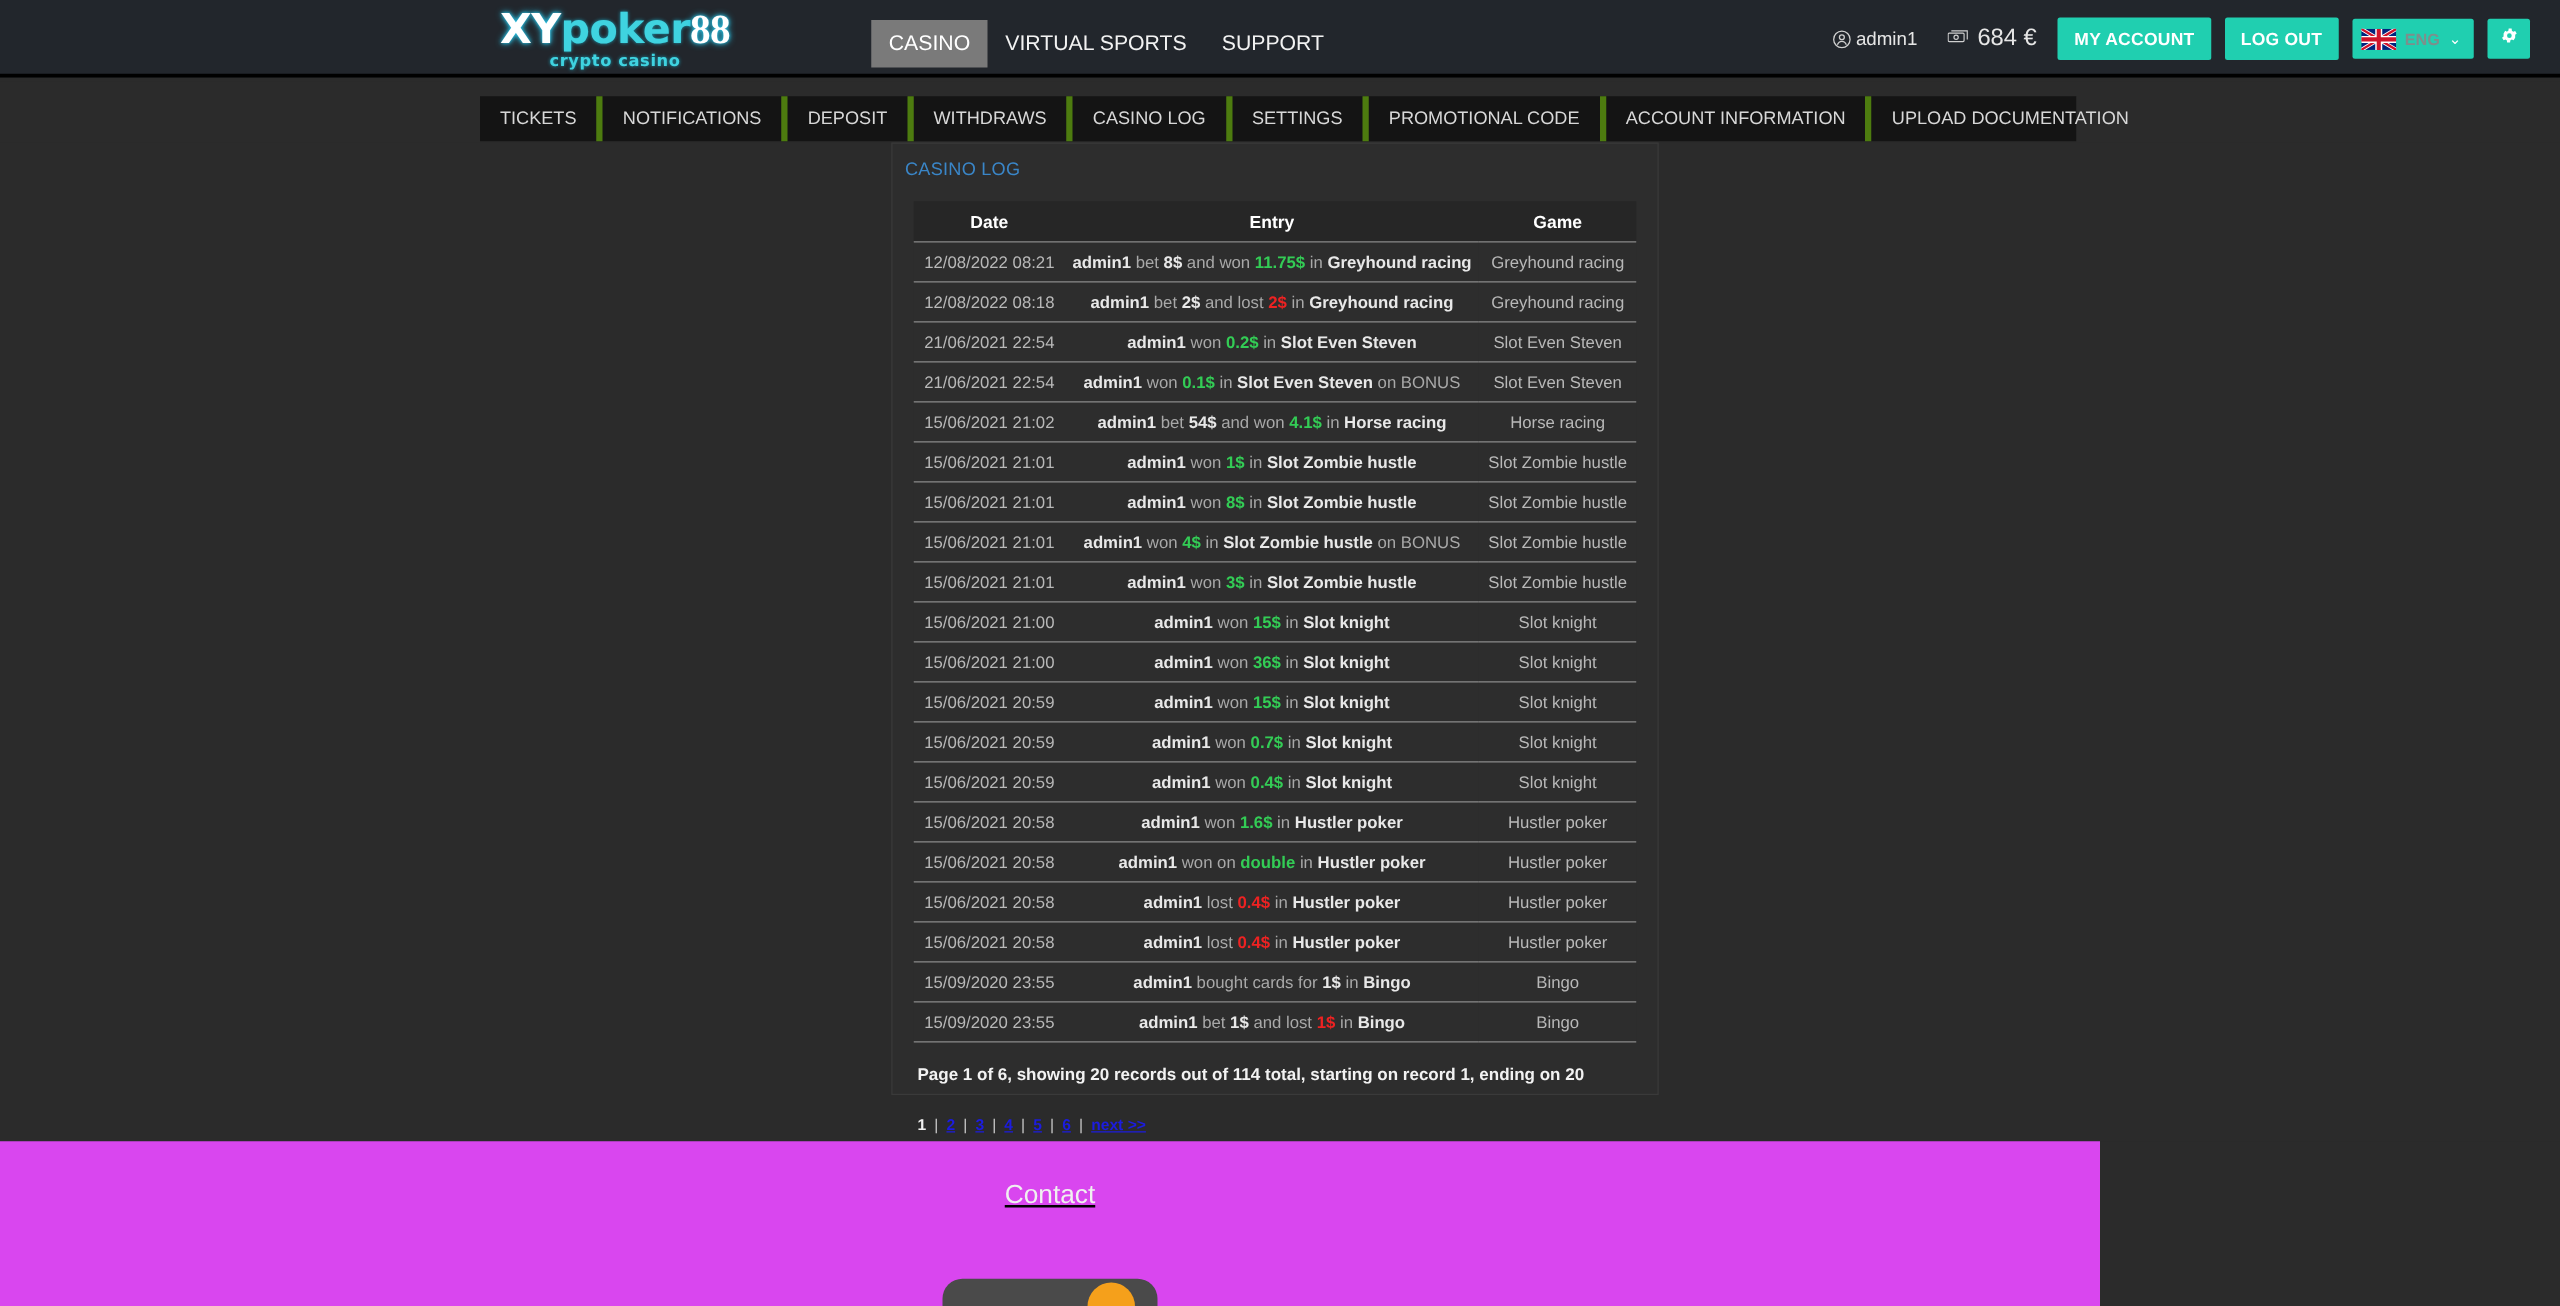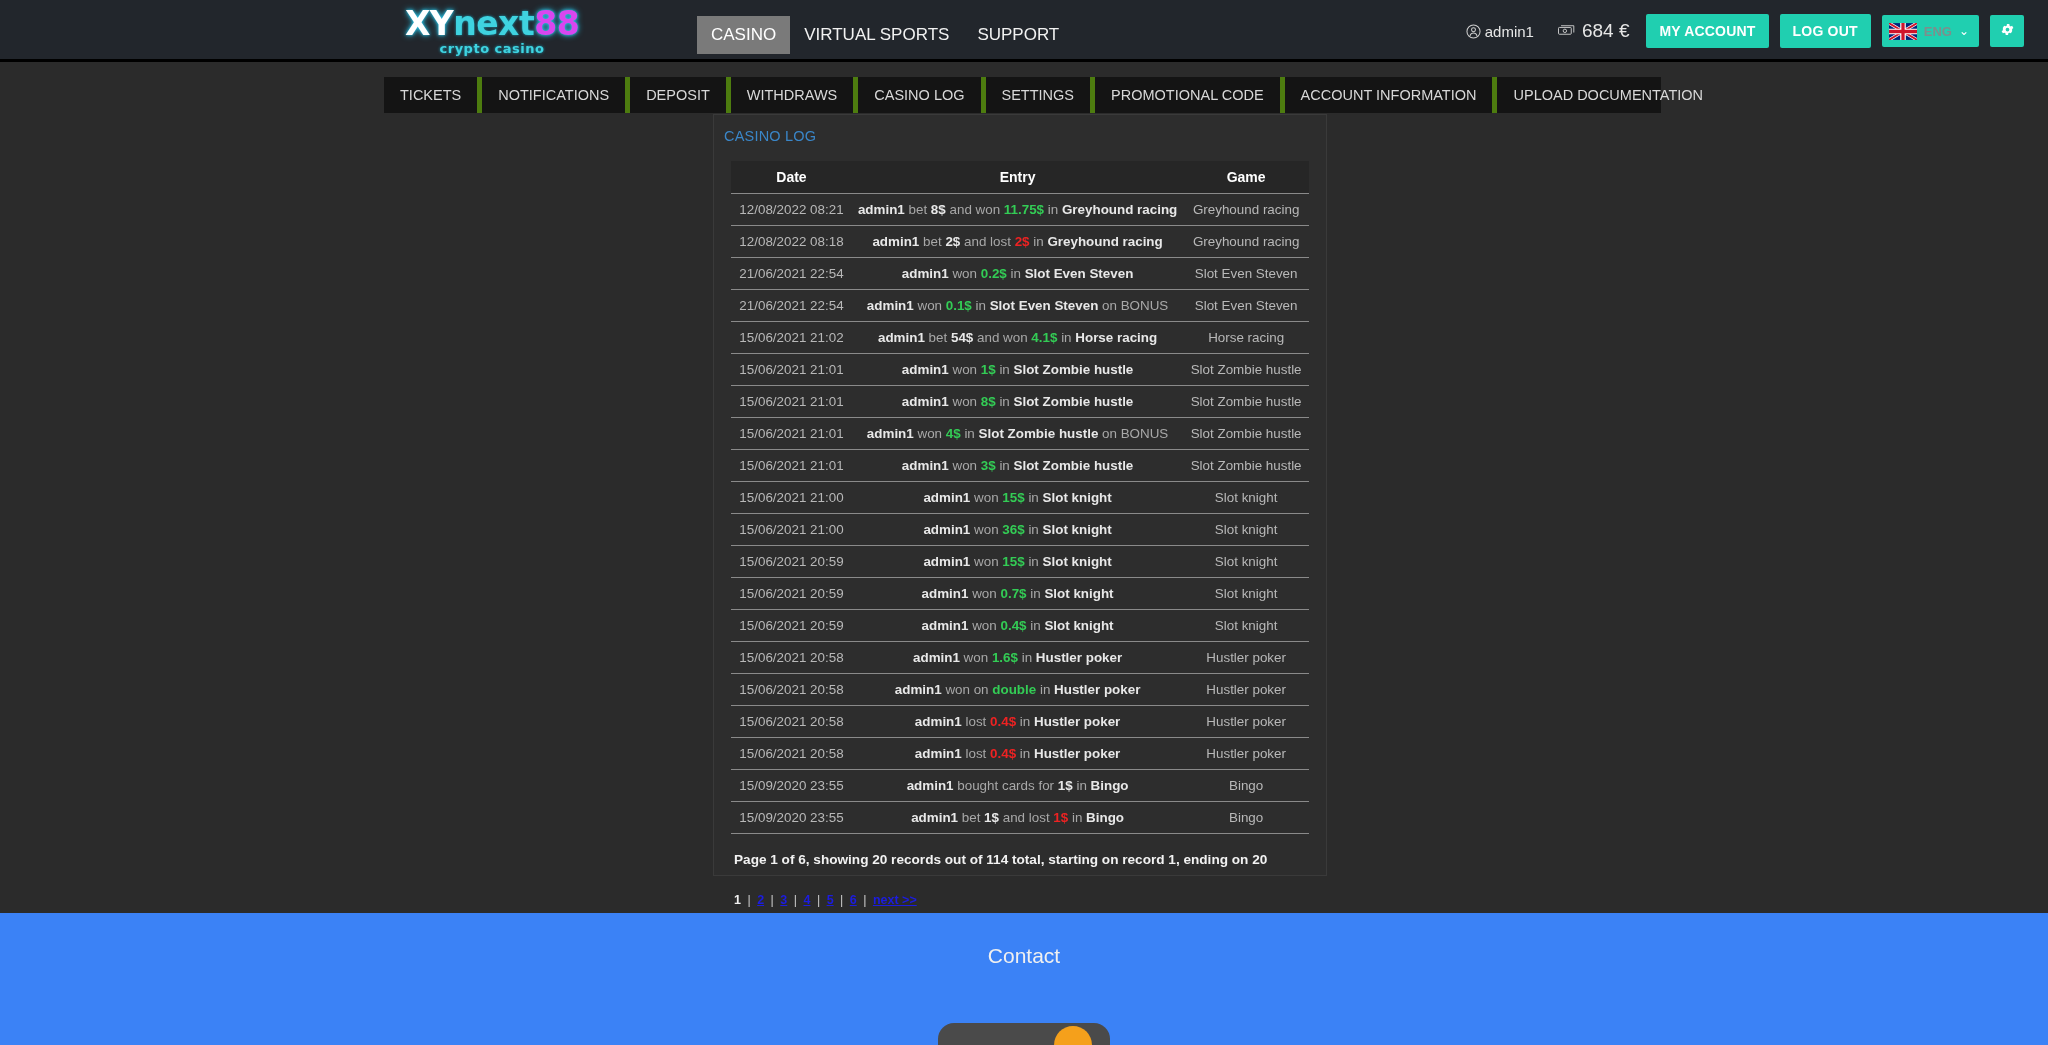--- a/index.html
+++ b/index.html
@@ -23,21 +23,21 @@
     display: flex; flex-direction: column; align-items: center; justify-content: center;
     line-height: 1;
   }
   .logo-main {
     font-size: 33px; font-weight: bold; letter-spacing: -0.5px;
     font-family: "DejaVu Sans", sans-serif;
     white-space: nowrap;
   }
   .logo-xy { color: #ffffff; text-shadow: 0 0 3px #29c5e8, 0 0 6px #29c5e8; }
   .logo-bets { color: #3fd3e0; text-shadow: 0 0 3px #1a9fb8; }
-  .logo-88 { color: #d946ef; text-shadow: 0 0 3px #29c5e8, 0 0 6px #29c5e8; }
+  .logo-88 { color: #ffffff; text-shadow: 0 0 3px #29c5e8, 0 0 6px #29c5e8; font-family: Liberation Serif, serif; }
   .logo-sub {
     font-size: 13px; font-weight: bold; color: #3fd3e0; letter-spacing: 0.5px;
     font-family: "DejaVu Sans", sans-serif;
     text-shadow: 0 0 3px #1a9fb8;
     margin-top: 2px;
   }
 
   .mainnav { position: absolute; left: 697px; top: 4px; height: 62px; display: flex; align-items: center; }
   .mainnav a {
     color: #f2f2f2; font-size: 17px; text-decoration: none;
@@ -111,39 +111,39 @@
   td.entry b { color: #e8e8e8; font-weight: bold; }
   .amt-win { color: #33cc55; font-weight: bold; }
   .amt-loss { color: #ee2222; font-weight: bold; }
   .summary { color: #f2f2f2; font-size: 13.6px; font-weight: bold; margin: 18px 0 0 20px; }
   .pager { margin: 26px 0 0 20px; font-size: 12.5px; color: #c8c8c8; }
   .pager .cur { color: #f0f0f0; font-weight: bold; }
   .pager a { color: #1c1ce0; text-decoration: underline; font-weight: bold; }
   .pager .sep { color: #c8c8c8; padding: 0 3px; }
 
   
-  .footer { position: absolute; top: 913px; left: 0; width: 2048px; height: 132px; background: #3b82f6; }
+  .footer { position: absolute; top: 913px; left: 0; width: 1680px; height: 132px; background: #d946ef; text-decoration: underline; }
   .footer-title {
     text-align: center; color: #f0f0f0; font-size: 21px; padding-top: 31px;
   }
   .footer-widget {
     position: absolute; left: 50%; transform: translateX(-50%); top: 110px;
     width: 172px; height: 44px; background: #4a4a4a; border-radius: 16px 16px 0 0;
     display: flex; align-items: center; justify-content: flex-end; padding-right: 18px;
   }
   .footer-dot { width: 38px; height: 38px; border-radius: 50%; background: #f5a01b; }
 </style>
 </head>
 <body>
 
 <div class="topbar">
 
   <div class="logo">
     <div class="logo-main">
-      <span class="logo-xy">XY</span><span class="logo-bets">next</span><span class="logo-88">88</span>
+      <span class="logo-xy">XY</span><span class="logo-bets">poker</span><span class="logo-88">88</span>
     </div>
     <div class="logo-sub">crypto casino</div>
   </div>
 
   <nav class="mainnav">
     <a href="#" class="active">CASINO</a>
     <a href="#">VIRTUAL SPORTS</a>
     <a href="#">SUPPORT</a>
   </nav>
 

